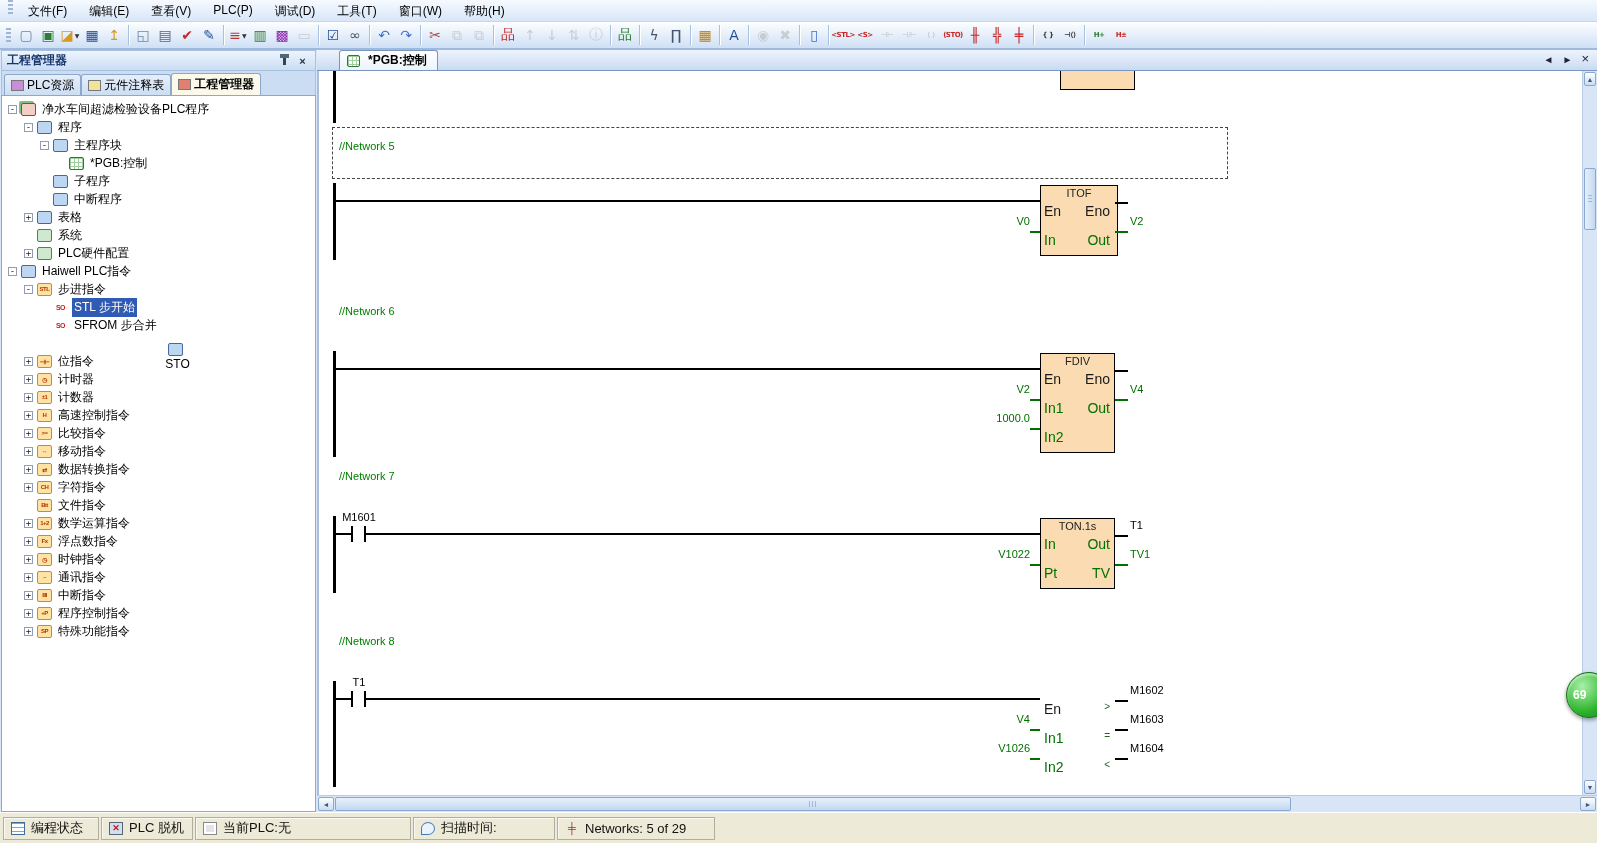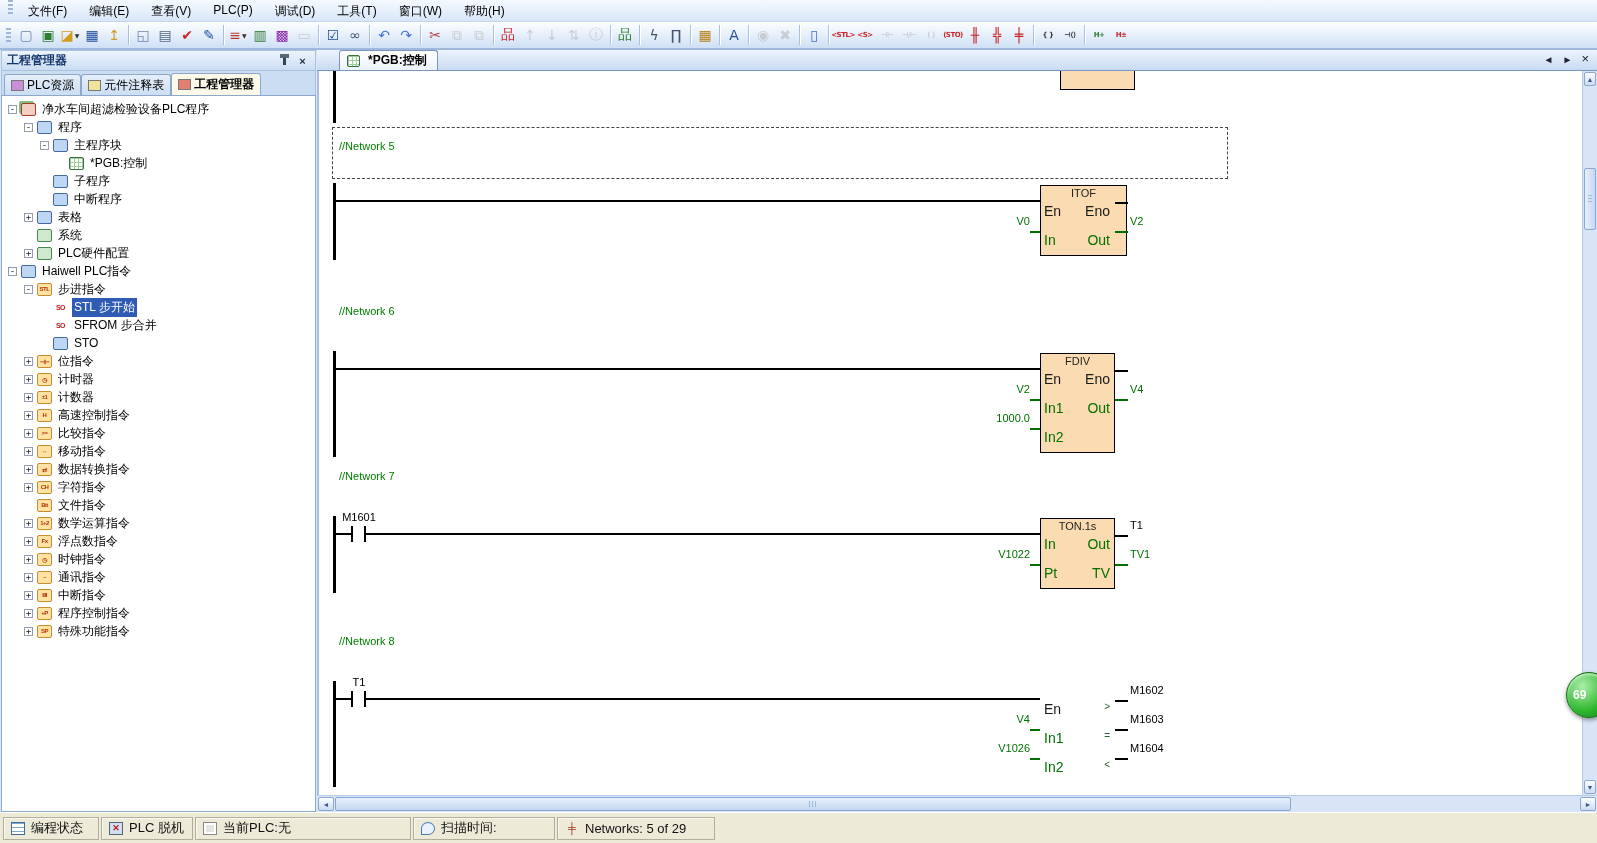--- a/index.html
+++ b/index.html
@@ -256,21 +256,21 @@
         <div class="trow selected" style="padding-left: 36px;">
           <span class="texp blank"></span>
           <span class="tico ic-redtext">SO</span>
           <span class="tlabel">STL 步开始</span>
         </div>
         <div class="trow" style="padding-left: 36px;">
           <span class="texp blank"></span>
           <span class="tico ic-redtext">SO</span>
           <span class="tlabel">SFROM 步合并</span>
         </div>
-        <div class="trow" style="padding-left: 36px;">
+        <div class="trow" style="padding-left: 36px; flex-direction: column;">
           <span class="texp blank"></span>
           <span class="tico ic-blue"></span>
           <span class="tlabel">STO</span>
         </div>
         <div class="trow" style="padding-left: 20px;">
           <span class="texp">+</span>
           <span class="tico ic-folder">⊣⊢</span>
           <span class="tlabel">位指令</span>
         </div>
         <div class="trow" style="padding-left: 20px;">
@@ -363,21 +363,21 @@
         <span style="font-size:13px;line-height:10px">×</span>
       </div>
     </div>
     <div id="canvas">
         <div class="rail" style="left: 14px; top: -2px; height: 54px;"></div>
         <div class="lblk" style="left: 741px; top: -6px; width: 75px; height: 25px;"></div>
         <div class="nbox" style="left: 13px; top: 56px; width: 896px; height: 52px;"></div>
         <div class="ncomment" style="left: 20px; top: 69px;">//Network 5</div>
         <div class="rail" style="left: 14px; top: 112px; height: 77px;"></div>
         <div class="hwire" style="left: 15px; top: 129px; width: 706px;"></div>
-        <div class="lblk" style="left: 721px; top: 114px; width: 87px; height: 71px;">
+        <div class="lblk" style="left: 721px; top: 114px; width: 78px; height: 71px;">
           <div class="lblk-title">ITOF</div>
         </div>
         <div class="pin dark" style="left: 725px; top: 132px;">En</div>
         <div class="pin dark" style="left: 721px; width: 70px; text-align: right; top: 132px;">Eno</div>
         <div class="hwire" style="left: 796px; top: 131px; width: 13px;"></div>
         <div class="pin" style="left: 725px; top: 161px;">In</div>
         <div class="pin" style="left: 721px; width: 70px; text-align: right; top: 161px;">Out</div>
         <div class="opl" style="left: 601px; width: 110px; top: 144px;">V0</div>
         <div class="hwire g" style="left: 711px; top: 160px; width: 10px;"></div>
         <div class="hwire g" style="left: 796px; top: 160px; width: 13px;"></div>

